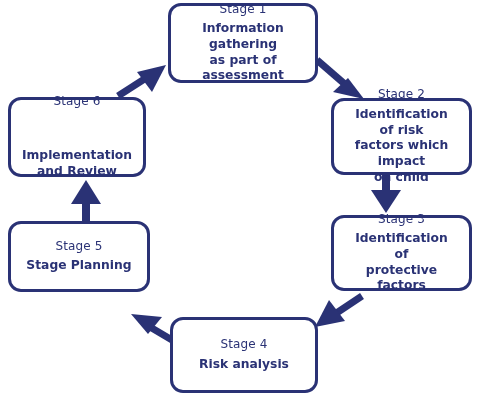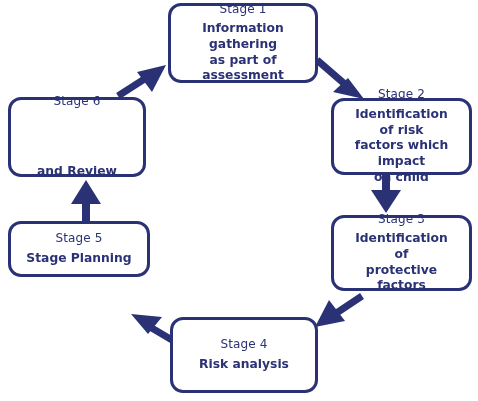--- a/index.html
+++ b/index.html
@@ -51,21 +51,21 @@
     font-size: 12.3px;
     line-height: 1.28;
     padding: 0 14px;
     font-weight: 600;
   }
   
   #box-stage-1 { left: 168px; top: 3px;   width: 150px; height: 80px; }
   #box-stage-2 { left: 331px; top: 98px;  width: 141px; height: 77px; }
   #box-stage-3 { left: 331px; top: 215px; width: 141px; height: 76px; text-align: center; }
   #box-stage-4 { left: 170px; top: 317px; width: 148px; height: 76px; }
-  #box-stage-5 { left: 8px;   top: 221px; width: 142px; height: 56px; }
+  #box-stage-5 { left: 8px;   top: 221px; width: 142px; height: 71px; }
   #box-stage-6 { left: 8px;   top: 97px;  width: 138px; height: 80px; gap: 35px; }
 </style>
 </head>
 <body>
 
 <div id="diagram">
 
   <svg class="arrows-layer" viewBox="0 0 478 401" width="478" height="401" xmlns="http://www.w3.org/2000/svg">
 
     <g>
@@ -134,18 +134,18 @@
   <div class="stage-box" id="box-stage-5">
     <div class="stage-title">Stage 5</div>
     <div class="stage-desc">
       <span>Stage Planning</span>
     </div>
   </div>
 
   <div class="stage-box" id="box-stage-6">
     <div class="stage-title">Stage 6</div>
     <div class="stage-desc">
-      <br>
+      <span>Implementation</span><br>
       <span>and Review</span>
     </div>
   </div>
 
 </div>
 
 </body></html>

